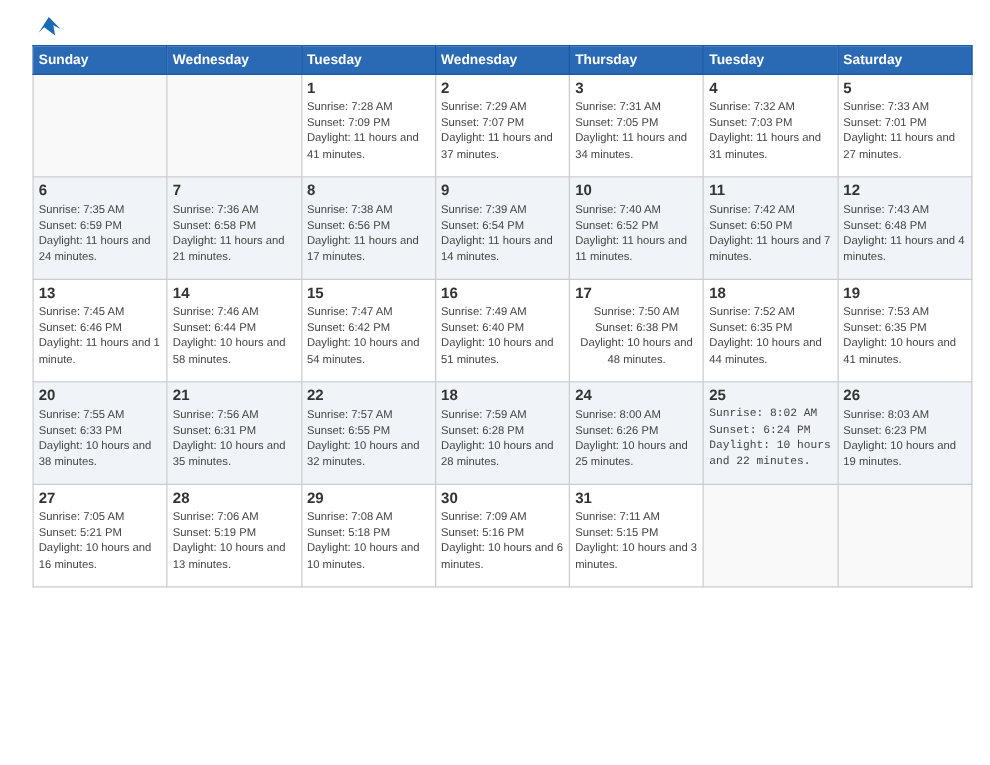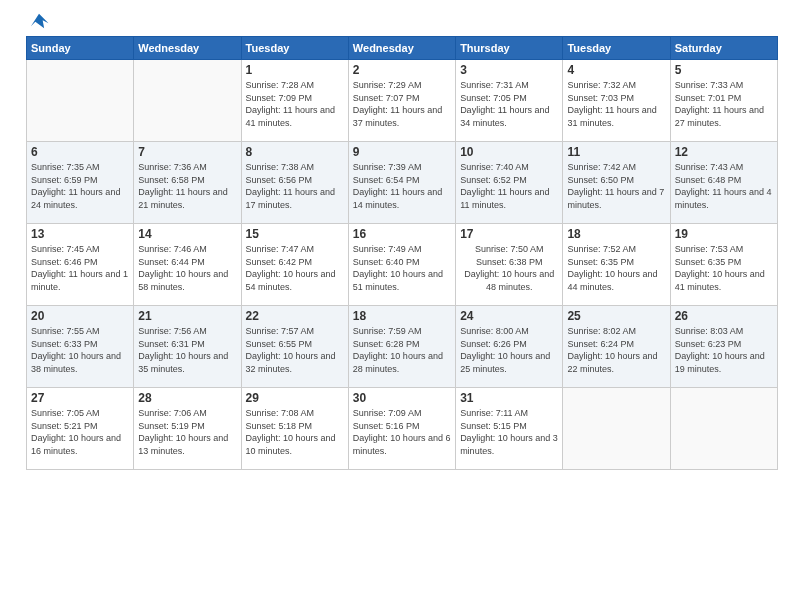--- a/index.html
+++ b/index.html
@@ -283,21 +283,21 @@
 Daylight: 10 hours and 28 minutes.</div>
           </td>
           <td>
             <span class="day-number">24</span>
             <div class="day-info" style="white-space: pre-line;">Sunrise: 8:00 AM
 Sunset: 6:26 PM
 Daylight: 10 hours and 25 minutes.</div>
           </td>
           <td>
             <span class="day-number">25</span>
-            <div class="day-info" style="white-space: pre-line;">Sunrise: 8:02 AM
+            <div class="day-info" style="white-space: pre-line; font-family: Liberation Mono, monospace;">Sunrise: 8:02 AM
 Sunset: 6:24 PM
 Daylight: 10 hours and 22 minutes.</div>
           </td>
           <td>
             <span class="day-number">26</span>
             <div class="day-info" style="white-space: pre-line;">Sunrise: 8:03 AM
 Sunset: 6:23 PM
 Daylight: 10 hours and 19 minutes.</div>
           </td>
         </tr>

